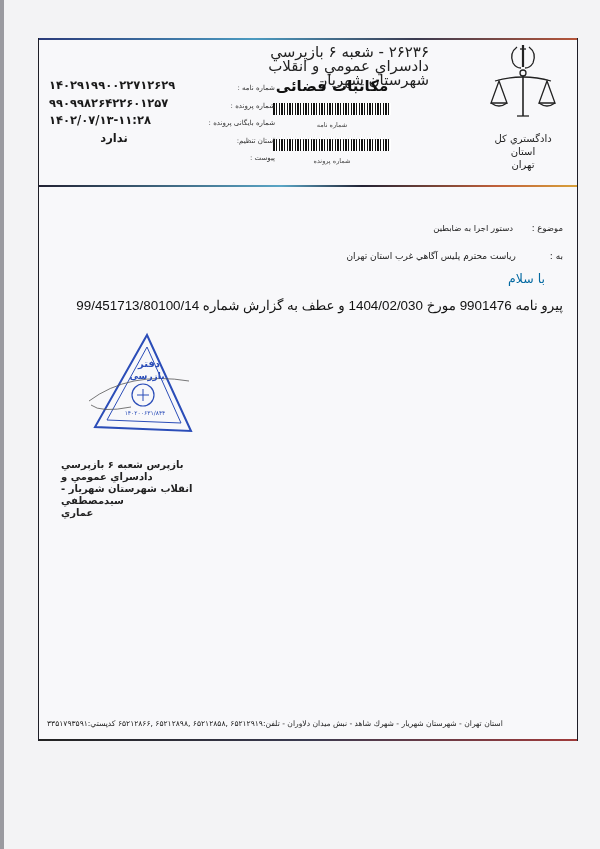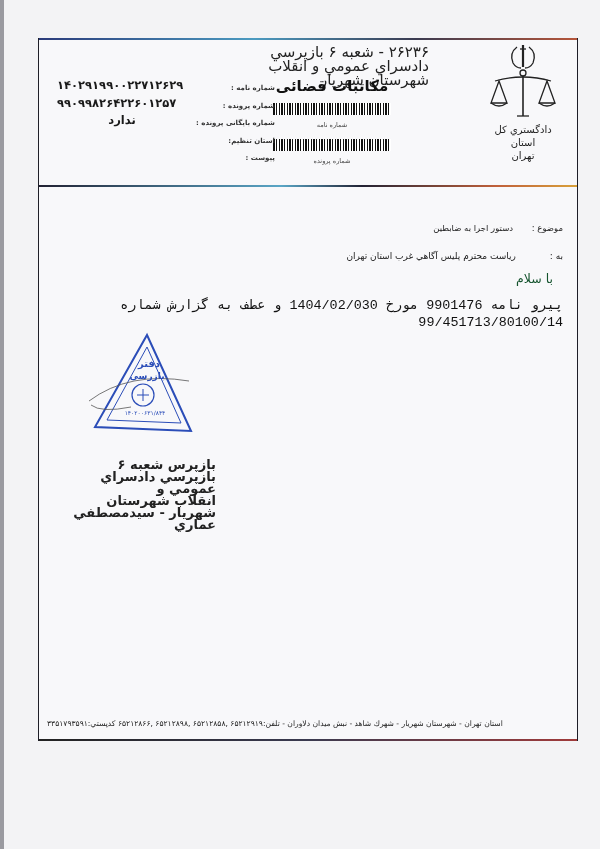--- a/index.html
+++ b/index.html
@@ -21,48 +21,48 @@
     .header { position: absolute; left: 0; top: 0; width: 100%; height: 147px; }
     .header-divider { position: absolute; left: 0; right: 0; top: 146px; height: 2px;
       background: linear-gradient(90deg, #223 0%, #5aa6c6 45%, #223 60%, #c0603a 85%, #d9a13a 100%); }
 
     .branch-title {
       position: absolute; right: 148px; top: 6px; width: 200px;
       direction: rtl; font-size: 15px; line-height: 14px; color: #222;
     }
     .emblem { position: absolute; right: 14px; top: 4px; width: 80px; text-align: center; }
     .emblem svg { display: block; margin: 0 auto; }
-    .emblem-text { direction: rtl; font-size: 10px; line-height: 13px; color: #222; margin-top: 2px; }
+    .emblem-text { direction: rtl; font-size: 10px; line-height: 13px; color: #222; margin-top: 11px; }
 
     .center-block { position: absolute; left: 228px; top: 38px; width: 130px; text-align: center; }
     .doc-title { direction: rtl; font-size: 15px; font-weight: bold; color: #111; margin-bottom: 8px; }
     .barcode { height: 12px; margin: 0 auto;
       background: repeating-linear-gradient(90deg, #111 0 2px, #fff 2px 3px, #111 3px 4px, #fff 4px 6px, #111 6px 7px, #fff 7px 8px);
       width: 118px; }
     .bar-label { direction: rtl; font-size: 6.5px; color: #444; margin: 6px 0 10px 0; }
 
-    .meta-labels { position: absolute; left: 136px; top: 41px; width: 100px; direction: rtl; text-align: right; font-weight: bold; }
+    .meta-labels { position: absolute; left: 136px; top: 41px; width: 100px; direction: rtl; text-align: right; }
     .meta-label { font-size: 7px; color: #333; height: 17.5px; line-height: 17.5px; }
-    .meta-values { position: absolute; left: 18px; top: 38px; width: 130px; direction: ltr; text-align: left; }
+    .meta-values { position: absolute; left: 10px; top: 38px; width: 130px; direction: ltr; text-align: left; }
     .meta-value { font-size: 11.5px; font-weight: bold; color: #1a1a1a; height: 17.5px; line-height: 17.5px; letter-spacing: 0.3px; font-family: "DejaVu Sans", sans-serif; }
     .meta-value.rtl { direction: rtl; text-align: center; }
 
     .subject { position: absolute; right: 14px; top: 184px; direction: rtl; font-size: 8.5px; color: #222; }
     .subject .k { margin-left: 16px; }
     .recipient { position: absolute; right: 14px; top: 212px; direction: rtl; font-size: 9px; color: #222; }
     .recipient .k { margin-left: 31px; }
     .recipient .v { color: #1a1a1a; }
 
-    .greeting { position: absolute; right: 24px; top: 232px; direction: rtl; font-size: 12.5px; color: #14532d; }
+    .greeting { position: absolute; right: 32px; top: 232px; direction: rtl; font-size: 12.5px; color: #0369a1; }
     .body-text { position: absolute; left: 30px; right: 14px; top: 258px; direction: rtl; text-align: right;
-      font-family: Liberation Mono, monospace; font-size: 13.4px; line-height: 17px; color: #111; }
+      font-family: Liberation Sans, sans-serif; font-size: 13.4px; line-height: 17px; color: #111; }
 
     .stamp { position: absolute; left: 48px; top: 292px; width: 110px; height: 110px; }
-    .signature { position: absolute; left: 22px; top: 420px; width: 155px; direction: rtl; text-align: right;
-      font-size: 13px; font-weight: bold; line-height: 12px; color: #222; }
+    .signature { position: absolute; left: 22px; top: 420px; width: 155px; direction: rtl; text-align: left;
+      font-size: 10px; font-weight: bold; line-height: 12px; color: #222; }
 
     .footer-line { position: absolute; left: 0; right: 0; bottom: -1px; height: 2px;
       background: linear-gradient(90deg, #222 0%, #3a3a50 50%, #a03a3a 100%); }
     .footer { position: absolute; right: 10px; left: 8px; top: 680px; direction: rtl; text-align: left;
       font-size: 7.6px; color: #222; white-space: nowrap; }
   </style>
 </head>
 <body>
 
 <div class="left-shadow"></div>
@@ -106,20 +106,21 @@
     <div class="meta-labels">
       <div class="meta-label">شماره نامه :</div>
       <div class="meta-label">شماره پرونده :</div>
       <div class="meta-label">شماره بايگانى پرونده :</div>
       <div class="meta-label">استان تنظيم:</div>
       <div class="meta-label">پيوست :</div>
     </div>
     <div class="meta-values">
       <div class="meta-value">۱۴۰۲۹۱۹۹۰۰۲۲۷۱۲۶۲۹</div>
       <div class="meta-value">۹۹۰۹۹۸۲۶۴۲۲۶۰۱۲۵۷</div>
+      <div class="meta-value">۱۴۰۲/۰۷/۱۳-۱۱:۲۸</div>
       <div class="meta-value rtl">ندارد</div>
     </div>
 
     <div class="header-divider"></div>
   </div>
 
   <div class="subject">
     <span class="k">موضوع :</span>
     <span>دستور اجرا به ضابطين</span>
   </div>

